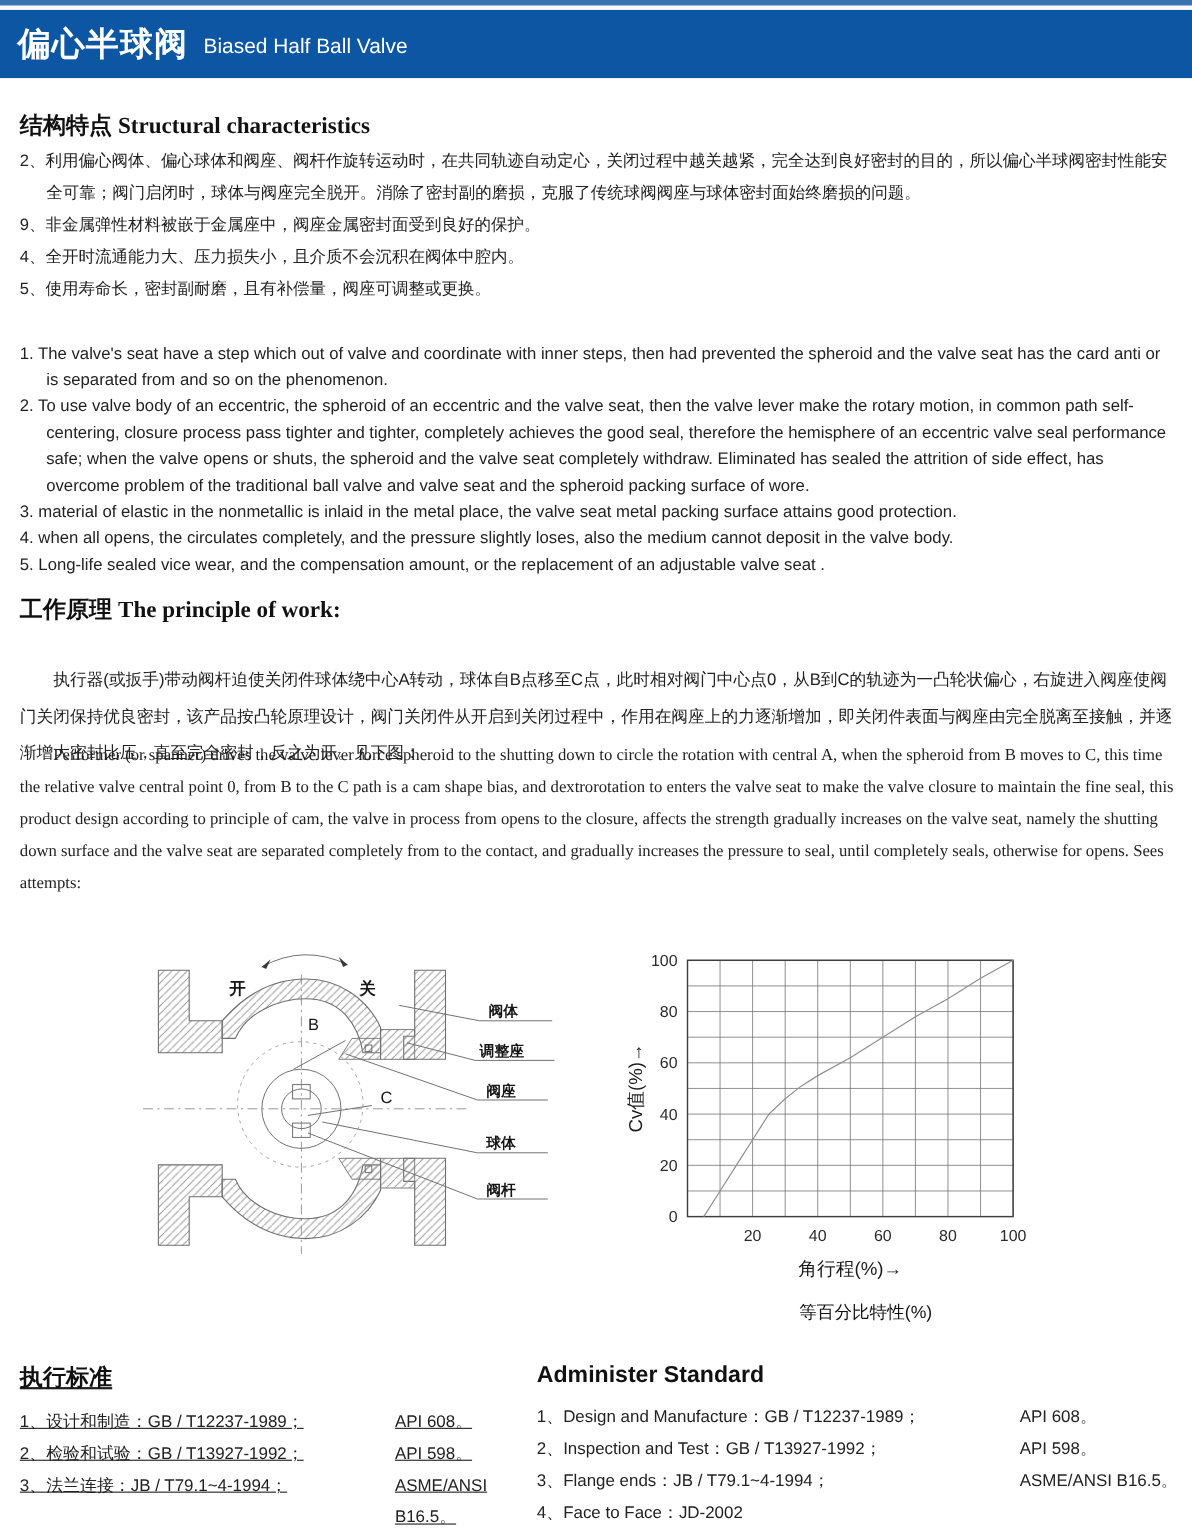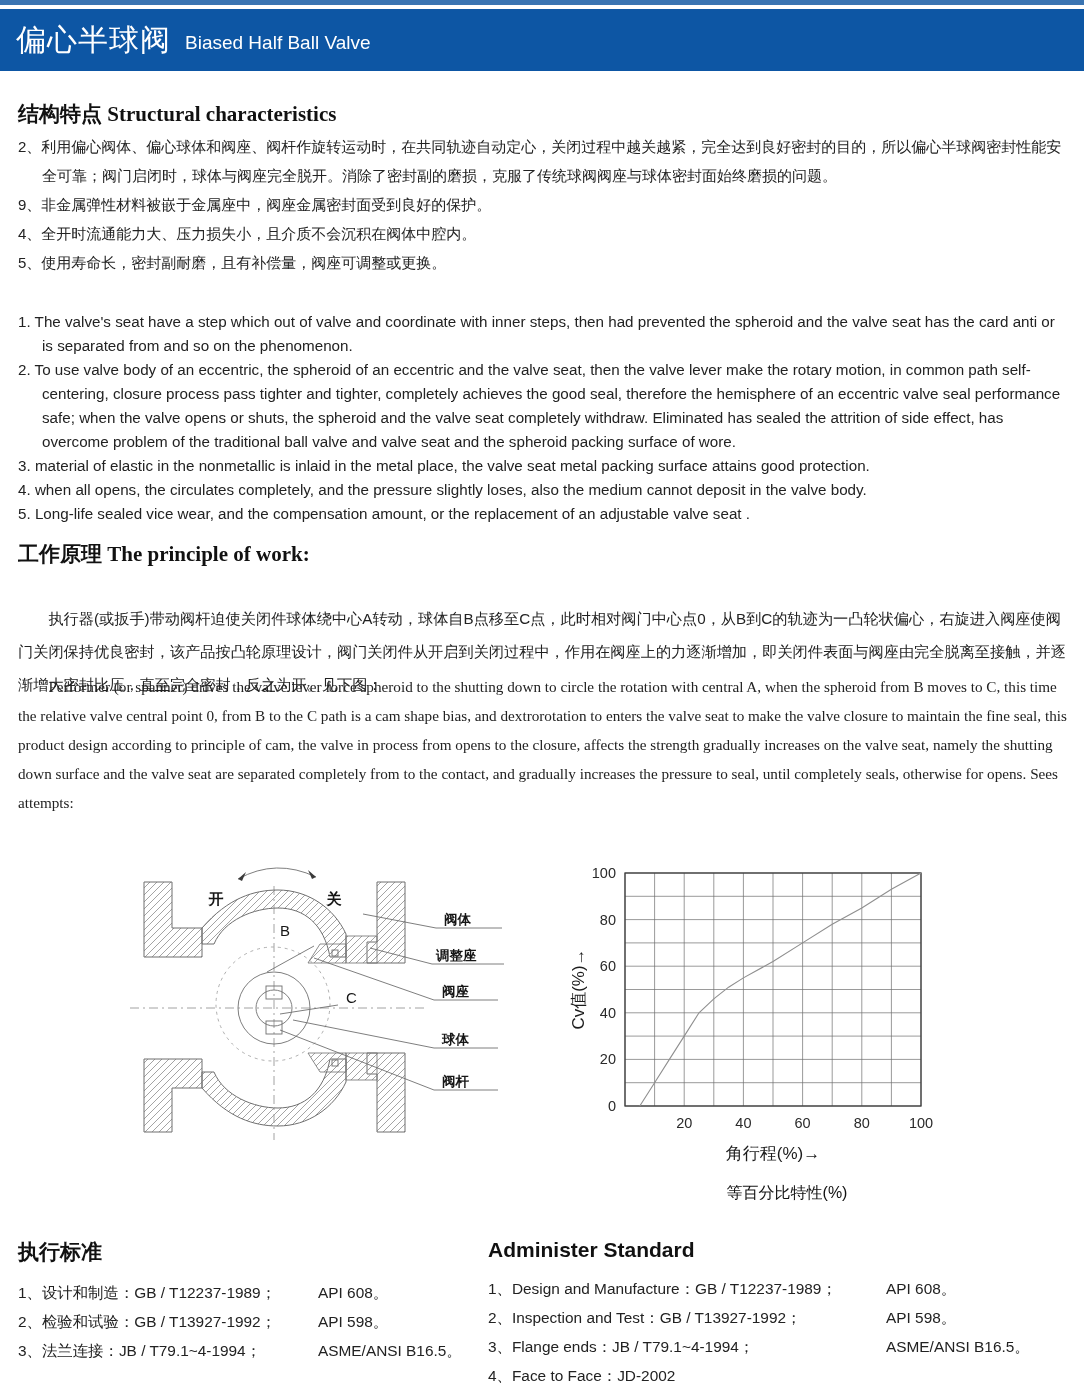--- a/index.html
+++ b/index.html
@@ -1,21 +1,21 @@
 <!DOCTYPE html>
 <html><head>
 <meta charset="utf-8">
 <style>
   * { margin:0; padding:0; box-sizing:border-box; }
   body { background:#e8e8e8; font-family:"Liberation Sans","DejaVu Sans",sans-serif; }
   .page { position:relative; width:1084px; height:1393px; background:#ffffff; margin:0 auto; overflow:hidden; color:#1f1f1f; }
 
   .top-strip { position:absolute; left:0; top:0; width:100%; height:5px; }
   .header-bar { position:absolute; left:0; top:9px; width:100%; height:62px; display:flex; align-items:center; padding-left:16px; }
-  .title-zh { color:#fff; font-size:30px; font-weight:400; letter-spacing:1px; }
+  .title-zh { color:#fff; font-size:30px; font-weight:700; letter-spacing:1px; }
   .title-en { color:#fff; font-size:19px; margin-left:14px; margin-top:6px; }
 
   .sec-heading { position:absolute; left:18px; font-size:21px; font-weight:700; color:#111;font-family:Liberation Serif, serif; }
 
   .list { position:absolute; left:18px; width:1050px; }
   .list-item { line-height:29px; font-size:15px; padding-left:24px; text-indent:-24px; color:#222; }
   .list.en .list-item { line-height:24px; font-size:15.2px; }
 
   .para { position:absolute; left:18px; width:1050px; font-size:15.2px; color:#222; text-indent:2em; }
   .para.zh { line-height:33px; }
@@ -33,22 +33,22 @@
   .callout-text { font-size:13.5px; fill:#161616; font-weight:600; }
   .marker-text { font-size:15px; fill:#161616; }
   .grid-layer line { stroke:#6e6e6e; stroke-width:0.7; }
   .plot-border { fill:none; stroke:#3f3f3f; stroke-width:1.3; }
   .curve { fill:none; stroke:#8f8f8f; stroke-width:1.1; }
   .ticks-layer text { font-size:14.5px; fill:#2a2a2a; }
   .axis-title { font-size:17px; fill:#1c1c1c; }
 
   .std-col { position:absolute; top:1238px; }
   .std-heading { font-size:21px; font-weight:700; color:#111; margin-bottom:12px; }
-  .std-row { display:grid; line-height:29px; font-size:15.4px; color:#222; }
-  .std-col.zh { left:18px; width:460px; }
+  .std-row { display:grid; line-height:29px; font-size:15.4px; color:#222;gap:41px; }
+  .std-col.zh { left:18px; width:460px;text-decoration:underline; }
   .std-col.zh .std-row { grid-template-columns:300px auto; }
   .std-col.en { left:488px; width:586px; }
   .std-col.en .std-row { grid-template-columns:398px auto; }
 </style>
 </head>
 <body>
 
 <div class="page">
 
   <div class="top-strip" style="background: rgb(58, 116, 178);"></div>

